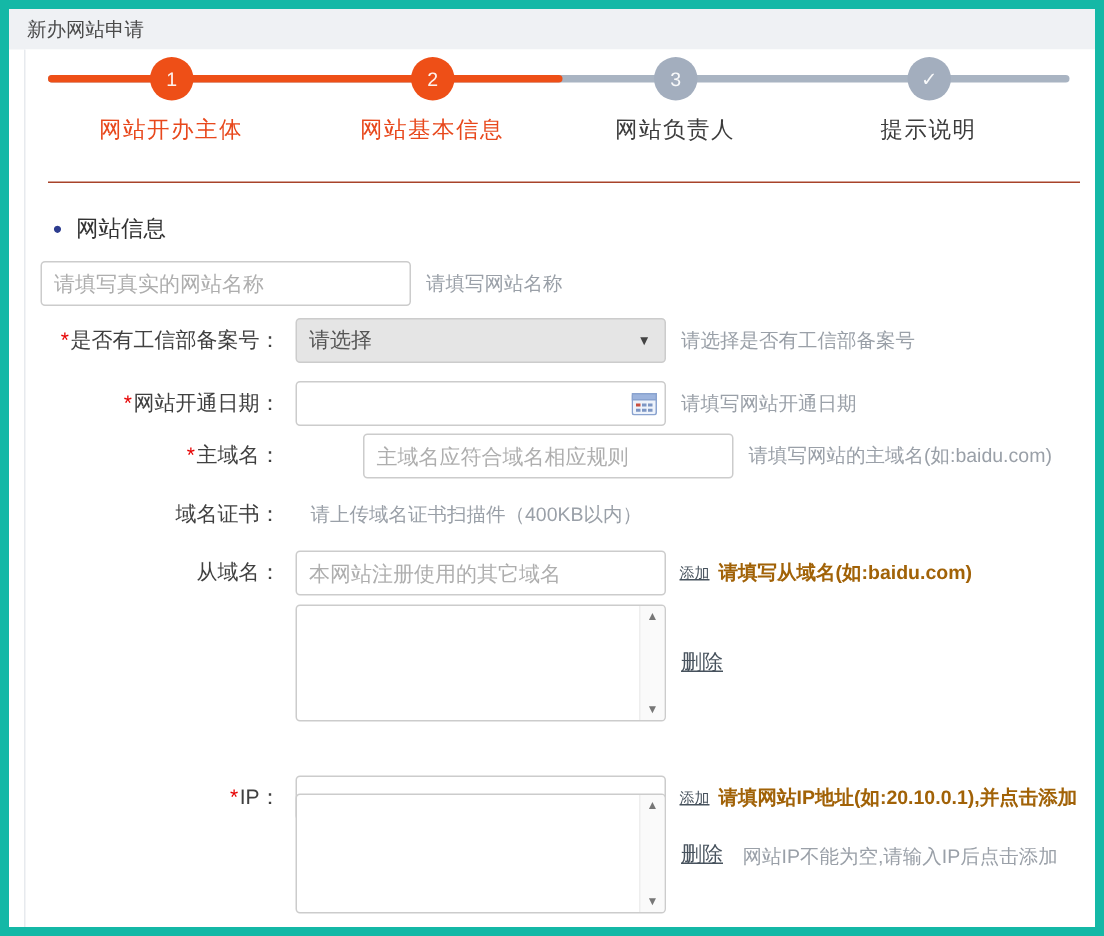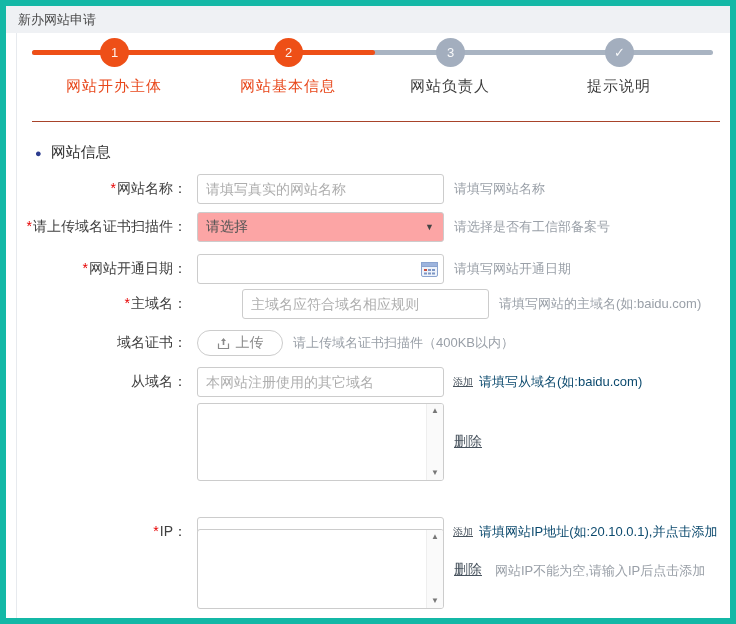--- a/index.html
+++ b/index.html
@@ -52,28 +52,28 @@
   .req { color:#e60000; margin-right:1px; }
   .ctl { margin-left:10px; display:flex; align-items:center; }
   input.txt {
     width:247px; height:30px; border:1px solid #ccc; border-radius:3px;
     padding:0 8px; font-size:14px; color:#333; outline:none;
     font-family:"Liberation Sans","DejaVu Sans",sans-serif;
   }
   input.txt::placeholder { color:#aeaeae; opacity:1; }
   .selectbox {
     position:relative; width:247px; height:30px; border:1px solid #ccc;
-    border-radius:3px; background:#fca5a5; display:flex; align-items:center;
+    border-radius:3px; background:#e5e5e5; display:flex; align-items:center;
     padding:0 8px; font-size:14px; color:#555; cursor:pointer;
   }
   .selectbox .arrow { position:absolute; right:9px; top:9px; font-size:9px; color:#444; }
   .datebox { position:relative; width:247px; }
   .cal { position:absolute; right:6px; top:7px; width:17px; height:16px; cursor:pointer; }
   .hint { font-size:13px; color:#9aa0a8; margin-left:10px; white-space:nowrap;text-align:center; }
-  .hint2 { font-size:13px; color:#0c4a6e; margin-left:6px; white-space:nowrap; }
+  .hint2 { font-size:13px; color:#a16207; margin-left:6px; white-space:nowrap;font-weight:bold; }
   a.lnk { font-size:10px; color:#47525d; text-decoration:underline; margin-left:9px;
     white-space:nowrap; cursor:pointer; }
   
   .upload-btn {
     display:flex; align-items:center; justify-content:center;
     width:86px; height:26px; border:1px solid #ccc; border-radius:14px;
     background:#fff; font-size:14px; color:#8a8a8a; cursor:pointer; gap:6px;
   }
   
   .listbox {
@@ -122,32 +122,29 @@
     <div class="step-label off l4">提示说明</div>
 
     <div class="divider"></div>
 
     <div class="section-head">
       <span class="bullet">●</span>
       <span>网站信息</span>
     </div>
 
     <div class="row" style="top:141px;">
-      <div class="lbl">
-        <span class="req">*</span><span>网站名称：</span>
-      </div>
       <div class="ctl">
         <input class="txt" type="text" placeholder="请填写真实的网站名称" style="">
         <span class="hint">请填写网站名称</span>
       </div>
     </div>
 
     <div class="row" style="top:179px;">
       <div class="lbl">
-        <span class="req">*</span><span>请上传域名证书扫描件：</span>
+        <span class="req">*</span><span>是否有工信部备案号：</span>
       </div>
       <div class="ctl">
         <div class="selectbox">
           <span>请选择</span>
           <span class="arrow">▼</span>
         </div>
         <span class="hint">请选择是否有工信部备案号</span>
       </div>
     </div>
 
@@ -181,27 +178,20 @@
         <input class="txt" type="text" placeholder="主域名应符合域名相应规则" style="">
         <span class="hint">请填写网站的主域名(如:baidu.com)</span>
       </div>
     </div>
 
     <div class="row" style="top:297px; height:26px;">
       <div class="lbl">
         <span>域名证书：</span>
       </div>
       <div class="ctl">
-        <button class="upload-btn">
-          <svg width="13" height="13" viewBox="0 0 13 13">
-            <path d="M6.5 1 L9 4 H7.3 V8 H5.7 V4 H4 Z" fill="#8a8a8a"></path>
-            <path d="M1.5 6.5 V11.5 H11.5 V6.5" fill="none" stroke="#8a8a8a" stroke-width="1.2"></path>
-          </svg>
-          <span>上传</span>
-        </button>
         <span class="hint">请上传域名证书扫描件（400KB以内）</span>
       </div>
     </div>
 
     <div class="row" style="top:334px;">
       <div class="lbl">
         <span>从域名：</span>
       </div>
       <div class="ctl">
         <input class="txt" type="text" placeholder="本网站注册使用的其它域名" style="">

